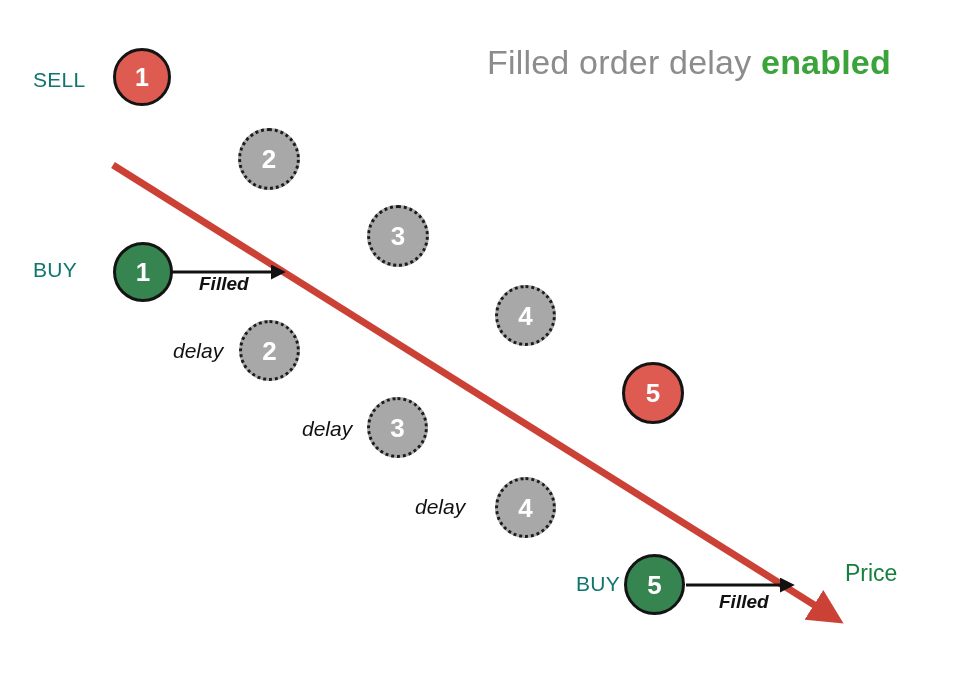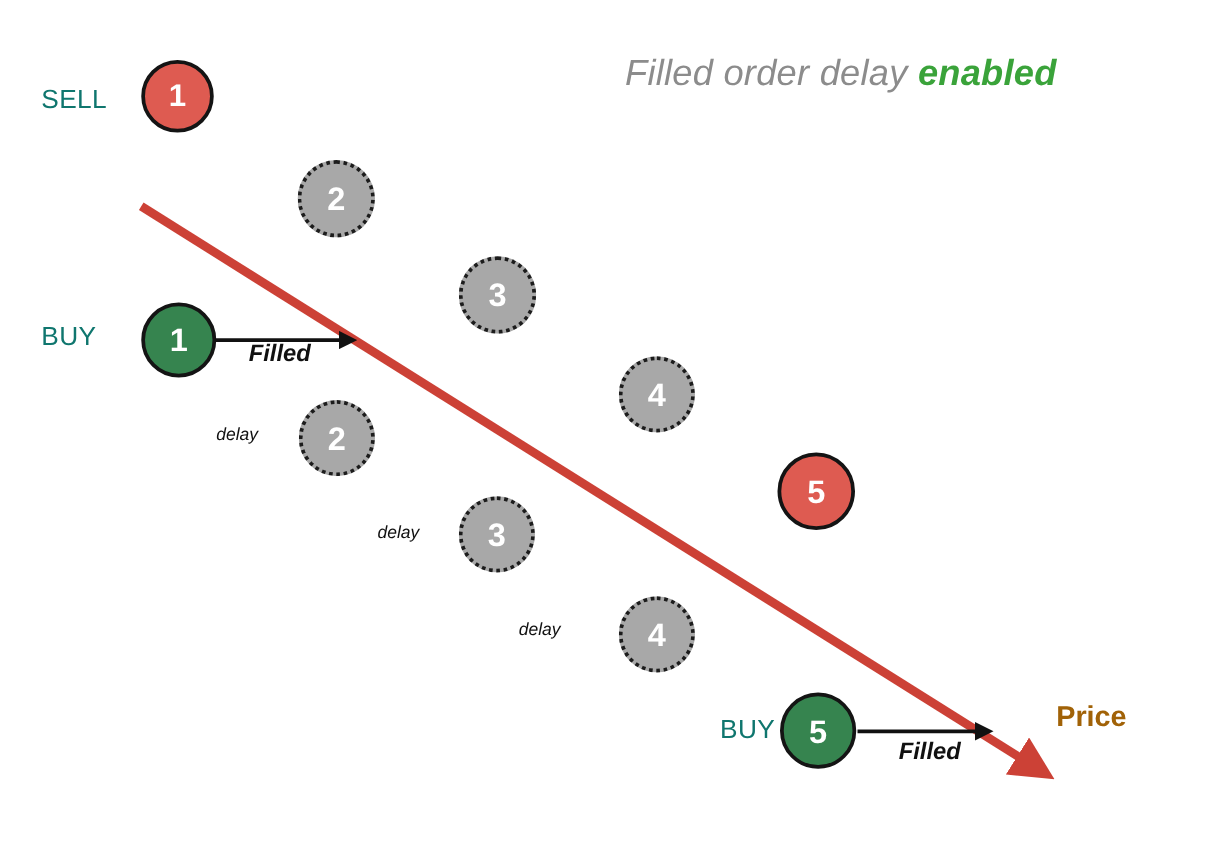--- a/index.html
+++ b/index.html
@@ -14,27 +14,26 @@
     position: relative;
     width: 975px;
     height: 678px;
     background: #ffffff;
     overflow: hidden;
   }
 
   
   .title {
     position: absolute;
-    left: 500px;
+    left: 487px;
     top: 43px;
-    font-size: 29px;
+    font-size: 34px;
     letter-spacing: 0.2px;
     color: #8c8c8c;
     white-space: nowrap;
-    font-style: italic;
   }
   .title .accent { color: #3aa33a; font-weight: 600; }
   .title .plain { font-weight: 400; }
 
   
   .axis-svg {
     position: absolute;
     left: 0;
     top: 0;
     width: 975px;
@@ -76,21 +75,21 @@
     position: absolute;
     font-size: 21px;
     color: #0f766e;
     letter-spacing: 0.3px;
     white-space: nowrap;
   }
 
   
   .delay-label {
     position: absolute;
-    font-size: 14px;
+    font-size: 21px;
     font-style: italic;
     color: #111111;
     white-space: nowrap;
   }
 
   
   .filled-arrow-svg {
     position: absolute;
     pointer-events: none;
   }
@@ -100,23 +99,22 @@
     font-style: italic;
     font-weight: 600;
     color: #111111;
     white-space: nowrap;
   }
 
   
   .price-label {
     position: absolute;
     font-size: 23px;
-    color: #a16207;
+    color: #15803d;
     white-space: nowrap;
-    font-weight: bold;
   }
 </style>
 </head>
 <body>
 
 <div id="canvas">
 
   <div class="title">
     <span class="plain">Filled order delay </span><span class="accent">enabled</span>
   </div>

